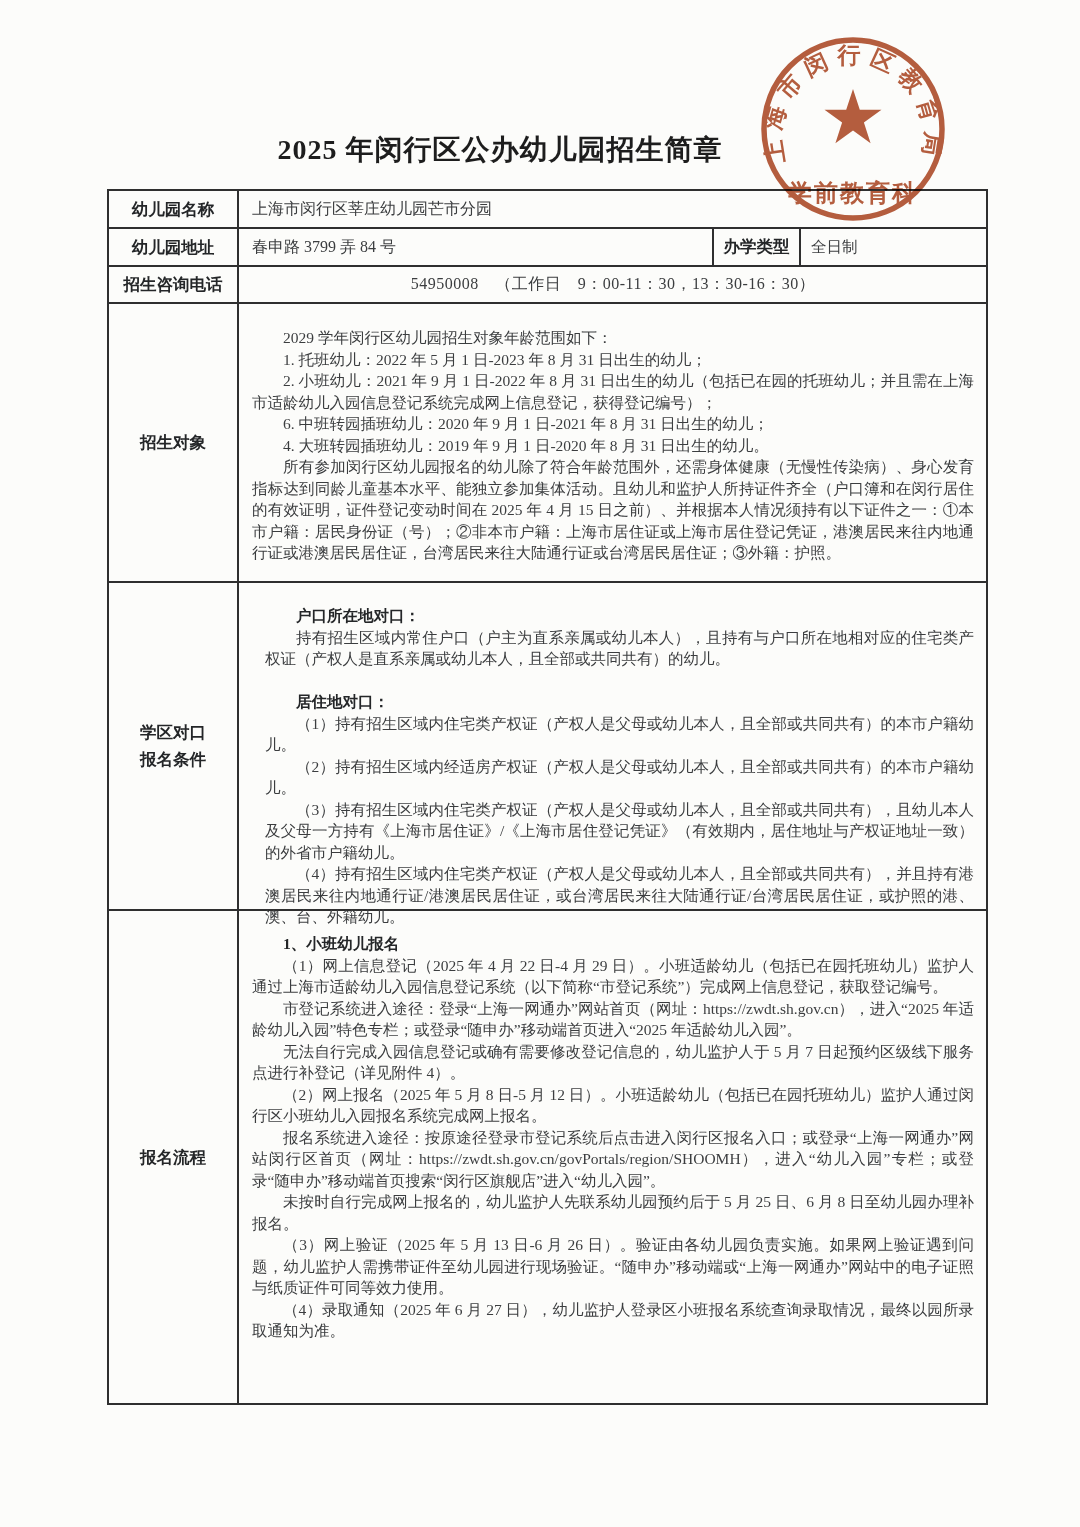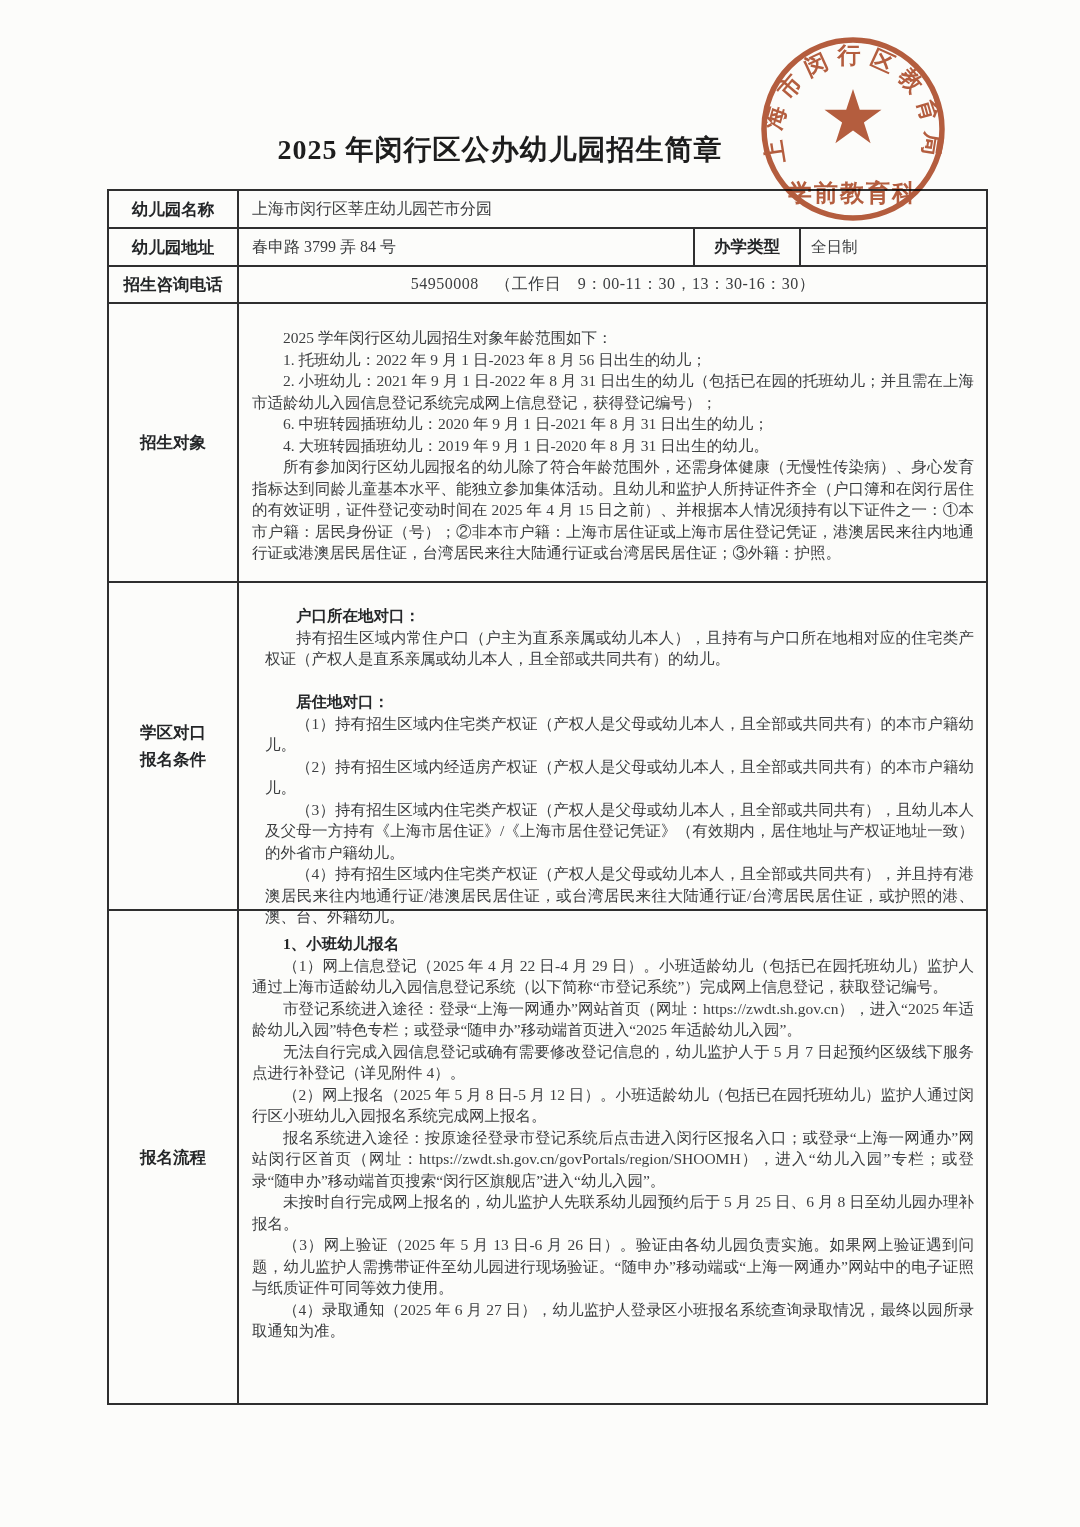--- a/index.html
+++ b/index.html
@@ -32,21 +32,21 @@
   .cell-label{
     width:130px;flex:none;border-right:2px solid #2f2f2f;
     display:flex;flex-direction:column;align-items:center;justify-content:center;
     font-weight:bold;font-size:16.5px;line-height:27px;color:#242628;text-align:center;
   }
   .cell-value{
     flex:1;display:flex;align-items:center;
     font-size:16px;color:#3b3d3f;padding:0 12px 0 13px;
   }
   .type-label{
-    width:108px;flex:none;border-left:2px solid #2f2f2f;border-right:2px solid #2f2f2f;
+    width:89px;flex:none;border-left:2px solid #2f2f2f;border-right:2px solid #2f2f2f;
     display:flex;align-items:center;justify-content:center;
     font-weight:bold;font-size:16.5px;color:#242628;
   }
   .type-value{width:185px;flex:none;display:flex;align-items:center;font-size:15.5px;padding:12px 10px;}
   .phone-value{justify-content:center;letter-spacing:.5px;}
   .cell-text{
     flex:1;display:block;align-items:flex-start;
     text-align:justify;font-size:15.5px;line-height:21.5px;
   }
   .cell-text p{margin:0;text-indent:2em;}
@@ -90,22 +90,22 @@
     </div>
 
     <div class="row r3">
       <div class="cell cell-label">招生咨询电话</div>
       <div class="cell cell-value phone-value">54950008　（工作日　9：00-11：30，13：30-16：30）</div>
     </div>
 
     <div class="row r4">
       <div class="cell cell-label">招生对象</div>
       <div class="cell cell-text pad-target">
-        <p>2025 学年闵行区幼儿园招生对象年龄范围如下：</p>
-        <p>1. 托班幼儿：2022 年 9 月 1 日-2023 年 8 月 56 日出生的幼儿；</p>
+        <p>2029 学年闵行区幼儿园招生对象年龄范围如下：</p>
+        <p>1. 托班幼儿：2022 年 5 月 1 日-2023 年 8 月 31 日出生的幼儿；</p>
         <p>2. 小班幼儿：2021 年 9 月 1 日-2022 年 8 月 31 日出生的幼儿（包括已在园的托班幼儿；并且需在上海市适龄幼儿入园信息登记系统完成网上信息登记，获得登记编号）；</p>
         <p>6. 中班转园插班幼儿：2020 年 9 月 1 日-2021 年 8 月 31 日出生的幼儿；</p>
         <p>4. 大班转园插班幼儿：2019 年 9 月 1 日-2020 年 8 月 31 日出生的幼儿。</p>
         <p>所有参加闵行区幼儿园报名的幼儿除了符合年龄范围外，还需身体健康（无慢性传染病）、身心发育指标达到同龄儿童基本水平、能独立参加集体活动。且幼儿和监护人所持证件齐全（户口簿和在闵行居住的有效证明，证件登记变动时间在 2025 年 4 月 15 日之前）、并根据本人情况须持有以下证件之一：①本市户籍：居民身份证（号）；②非本市户籍：上海市居住证或上海市居住登记凭证，港澳居民来往内地通行证或港澳居民居住证，台湾居民来往大陆通行证或台湾居民居住证；③外籍：护照。</p>
       </div>
     </div>
 
     <div class="row r5">
       <div class="cell cell-label">
         <div>学区对口</div>

